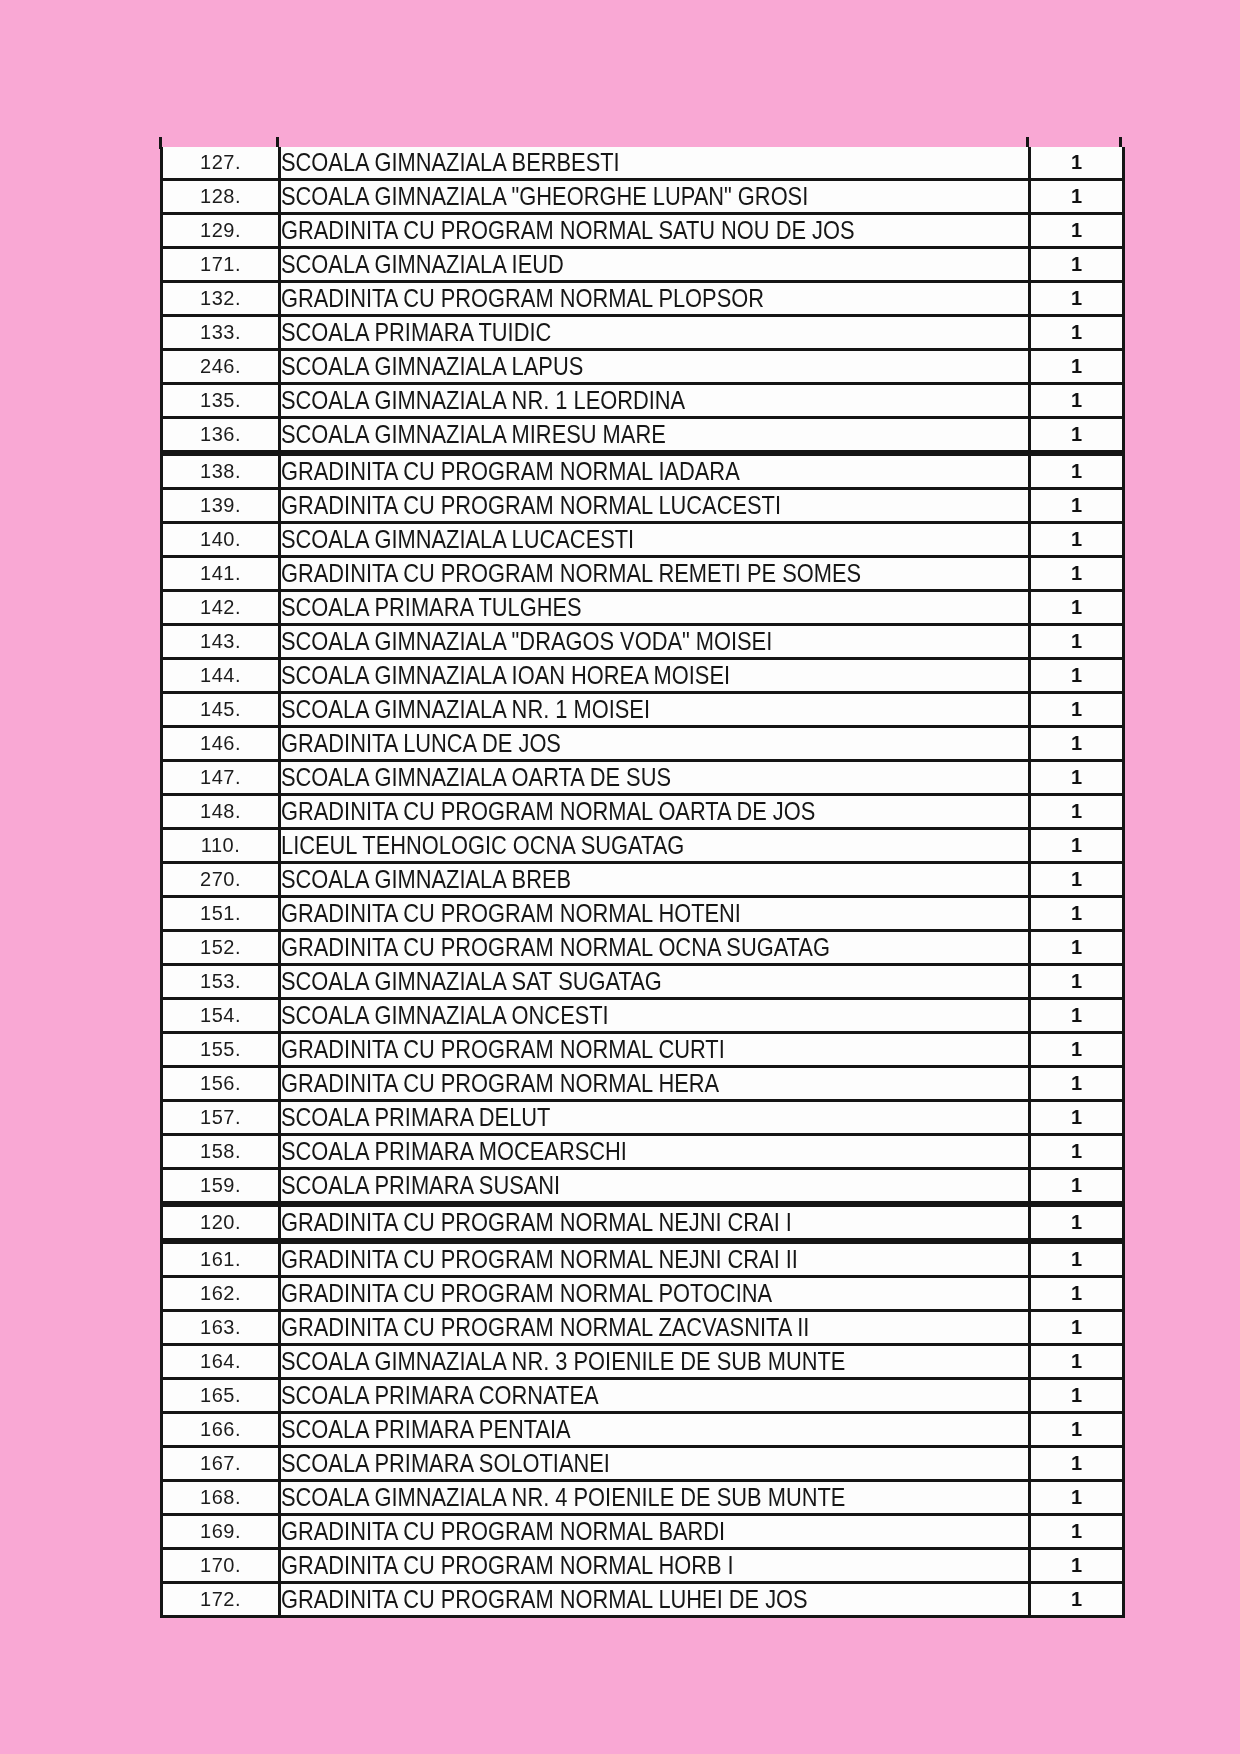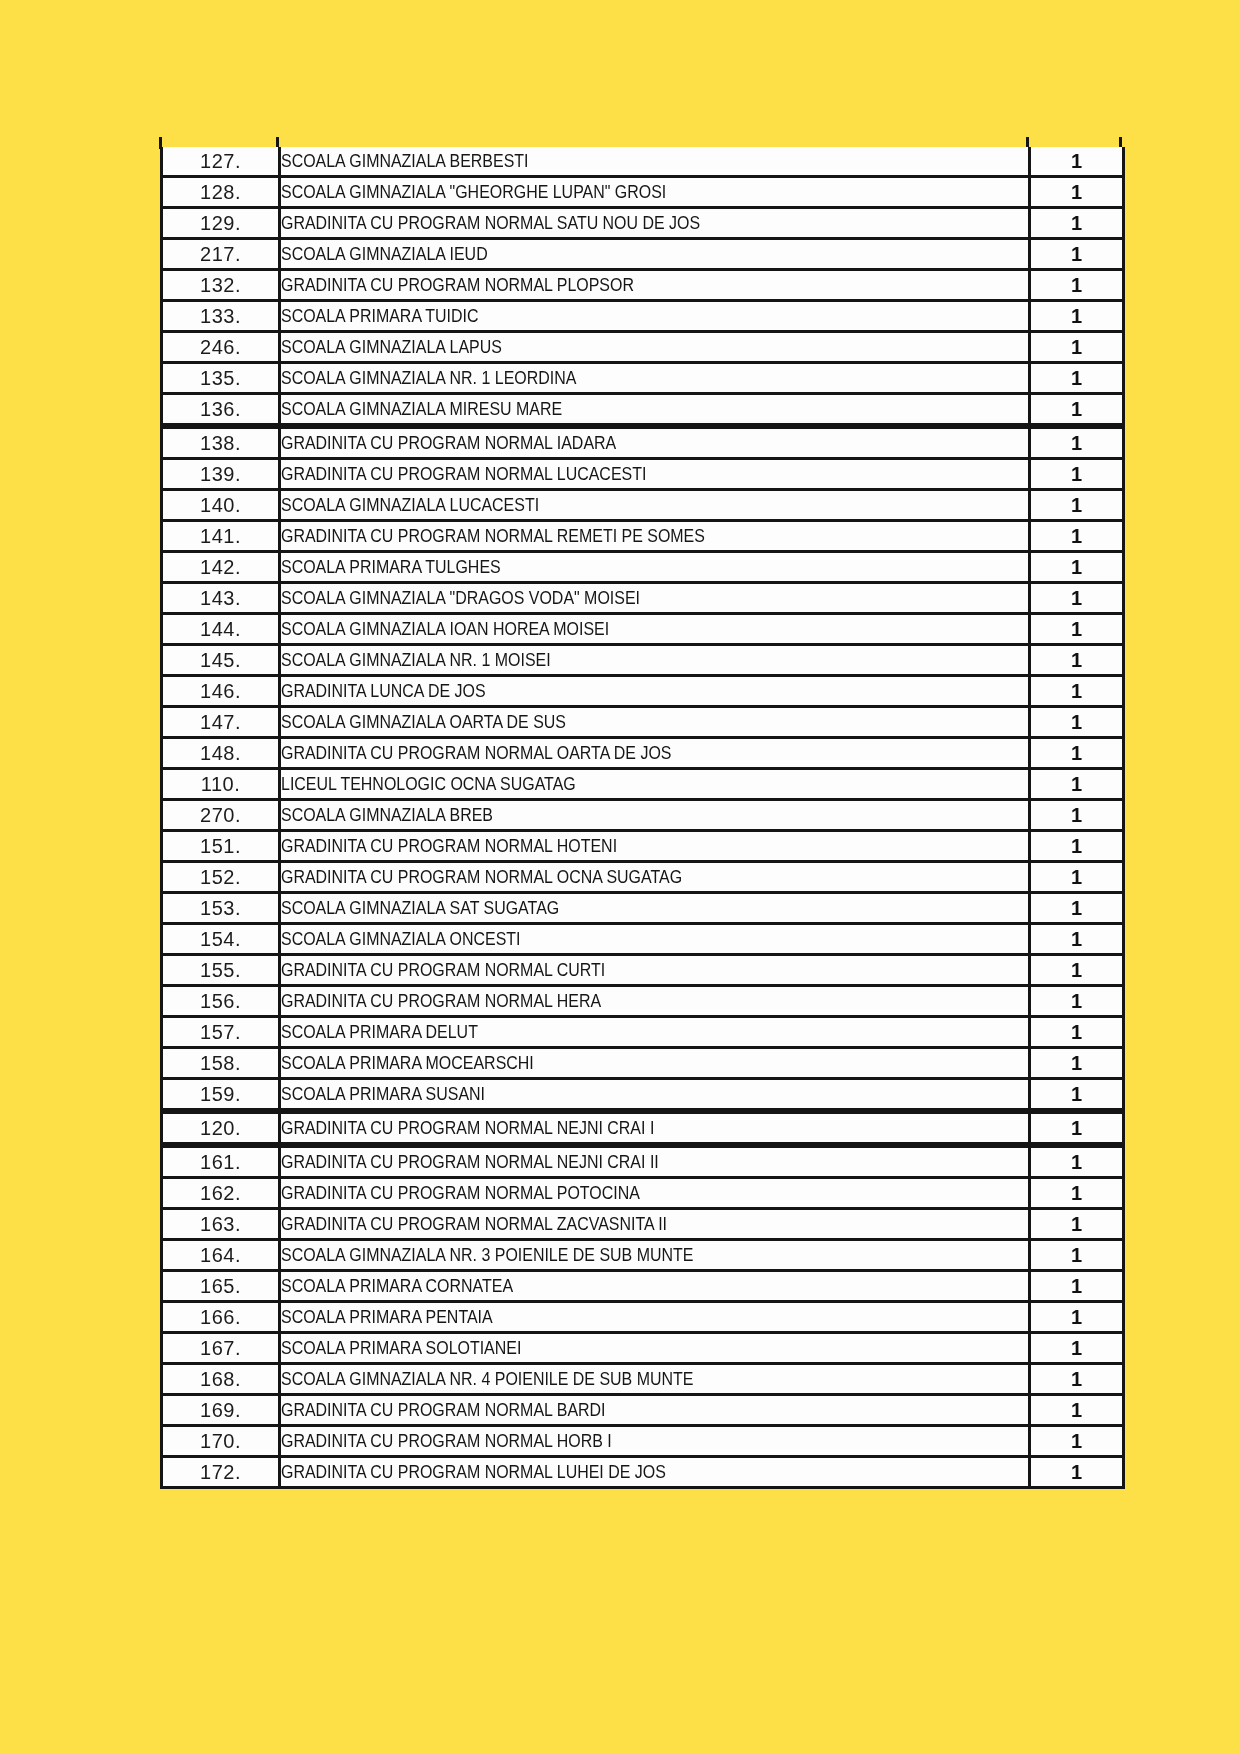--- a/index.html
+++ b/index.html
@@ -12,21 +12,21 @@
     background: #ffffff;
     position: relative;
     font-family: "Liberation Sans", sans-serif;
     color: #1a1a1a;
   }
   .page {
     position: absolute;
     left: 0; top: 0;
     width: 1240px;
     height: 1754px;
-    background: #fde047;
+    background: #f9a8d4;
   }
   table.school-table {
     position: absolute;
     left: 160px;
     top: 147px;
     width: 962px;
     border-collapse: collapse;
     table-layout: fixed;
   }
   table.school-table td {
@@ -46,21 +46,21 @@
   }
   td.c-num {
     text-align: center;
     padding-left: 22px;
     font-size: 20px;
     letter-spacing: 0.5px;
     color: #1c1c1c;
   }
   td.c-name {
     padding-left: 10px;
-    font-size: 19px;
+    font-size: 26px;
     color: #161616;
   }
   td.c-name .cond {
     display: inline-block;
     transform: scaleX(0.84);
     transform-origin: 0 50%;
     white-space: nowrap;
   }
   td.c-val {
     text-align: center;
@@ -106,21 +106,21 @@
       <td class="c-num">128.</td>
       <td class="c-name"><span class="cond">SCOALA GIMNAZIALA "GHEORGHE LUPAN" GROSI</span></td>
       <td class="c-val">1</td>
     </tr>
         <tr>
       <td class="c-num">129.</td>
       <td class="c-name"><span class="cond">GRADINITA CU PROGRAM NORMAL SATU NOU DE JOS</span></td>
       <td class="c-val">1</td>
     </tr>
         <tr>
-      <td class="c-num">217.</td>
+      <td class="c-num">171.</td>
       <td class="c-name"><span class="cond">SCOALA GIMNAZIALA IEUD</span></td>
       <td class="c-val">1</td>
     </tr>
         <tr>
       <td class="c-num">132.</td>
       <td class="c-name"><span class="cond">GRADINITA CU PROGRAM NORMAL PLOPSOR</span></td>
       <td class="c-val">1</td>
     </tr>
         <tr>
       <td class="c-num">133.</td>

